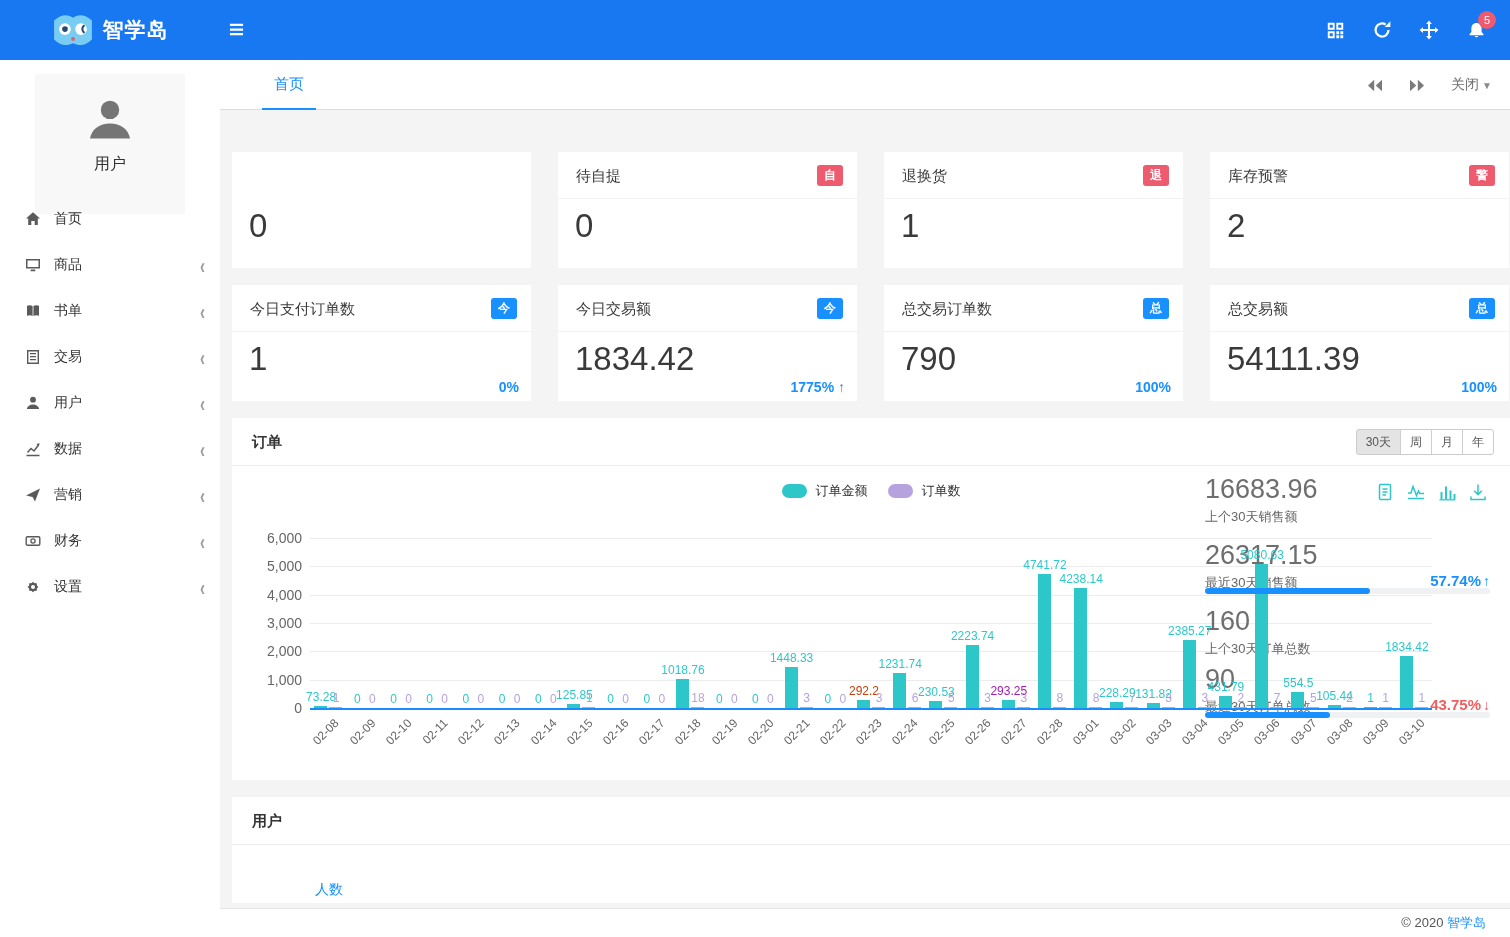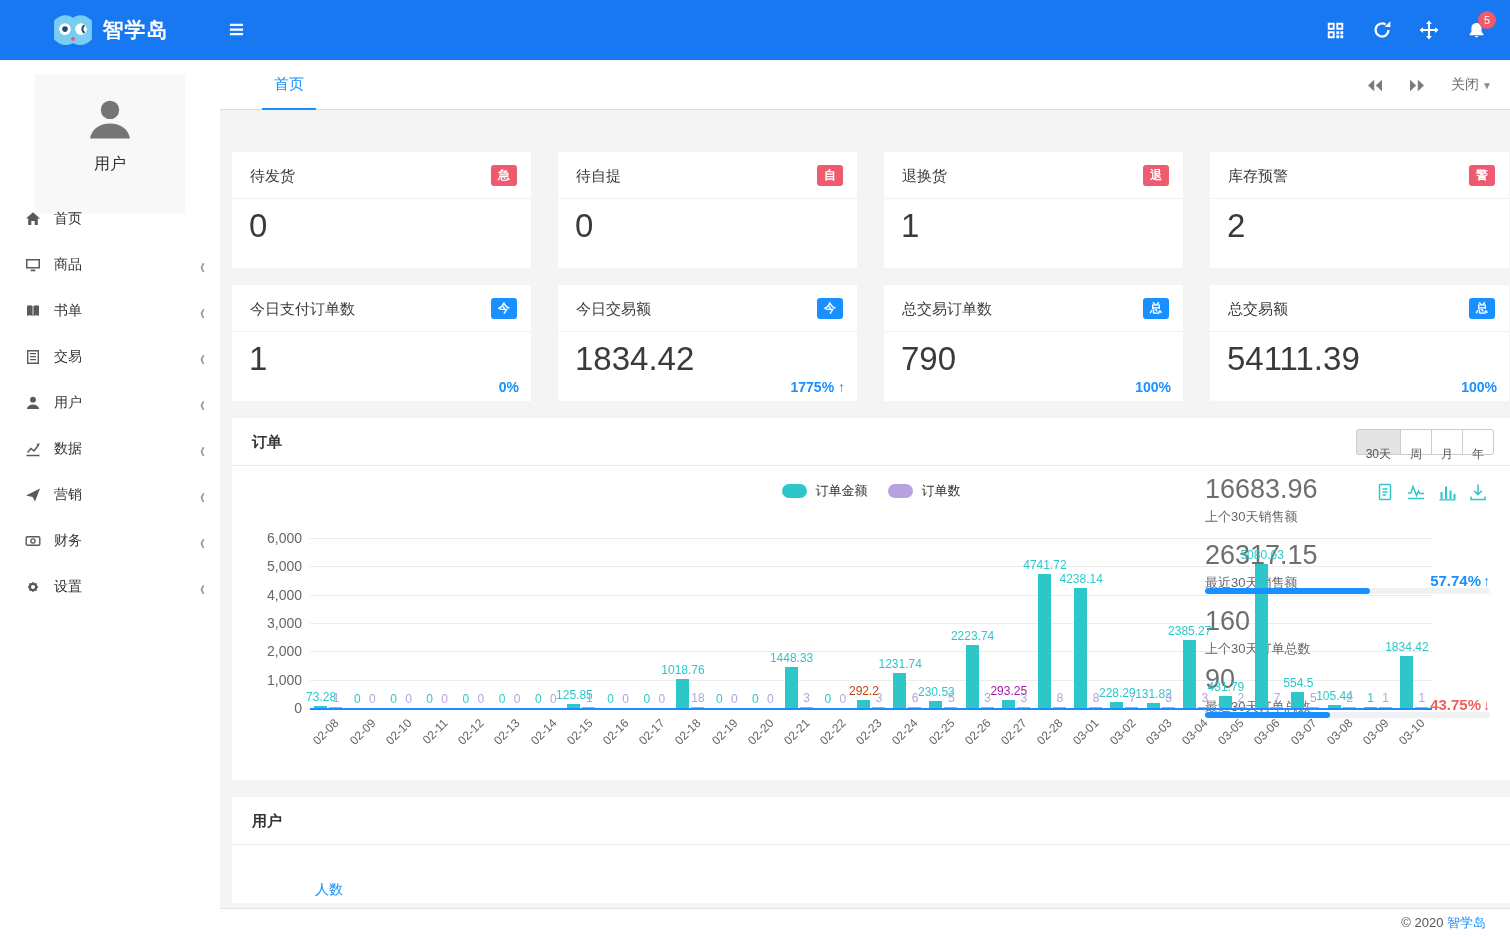--- a/index.html
+++ b/index.html
@@ -51,21 +51,21 @@
 .card-value{position:absolute;left:17px;top:55px;font-size:33px;color:#3a3a3a}
 .card-foot{position:absolute;right:12px;bottom:6px;font-size:14px;font-weight:bold;color:#1890ff}
 
 
 .panel{position:absolute;left:12px;background:#fff}
 .order-panel{top:308px;width:1278px;height:362px}
 .user-panel{top:687px;width:1278px;height:106px;overflow:hidden}
 .panel-head{position:relative;height:48px;border-bottom:1px solid #ececec}
 .panel-title{position:absolute;left:20px;top:0;line-height:48px;font-size:15px;color:#333;font-weight:bold}
 .range-group{position:absolute;right:16px;top:11px;display:flex}
-.range-btn{height:26px;line-height:24px;padding:12px 9px;font-size:12px;color:#555;background:#fff;border:1px solid #ccc;margin-left:-1px;cursor:pointer}
+.range-btn{height:26px;line-height:24px;padding:0 9px;font-size:12px;color:#555;background:#fff;border:1px solid #ccc;margin-left:-1px;cursor:pointer}
 .range-btn:first-child{border-radius:3px 0 0 3px;margin-left:0}
 .range-btn:last-child{border-radius:0 3px 3px 0}
 .range-btn.active{background:#e4e4e4}
 
 
 .chart-canvas{position:absolute;left:0;top:48px;right:0;bottom:0}
 .legend{position:absolute;top:16px;left:0;width:100%;display:flex;justify-content:center;gap:20px;z-index:1}
 .legend-item{display:flex;align-items:center;gap:9px;cursor:pointer}
 .legend-swatch{width:25px;height:14px;border-radius:7px}
 .legend-label{font-size:13px;color:#333}
@@ -276,24 +276,20 @@
           </svg>
       </span>
       <span class="tab-close"><span>关闭</span><span class="caret">▼</span></span>
     </div>
   </div>
 
   <main class="content">
 
     <section class="cards" id="cards-row1">
         <div class="card">
-          <div class="card-head">
-            <span class="card-title">待发货</span>
-            <span class="card-badge" style="background: rgb(238, 90, 110);">急</span>
-          </div>
           <div class="card-value">0</div>
         </div>
         <div class="card">
           <div class="card-head">
             <span class="card-title">待自提</span>
             <span class="card-badge" style="background: rgb(238, 90, 110);">自</span>
           </div>
           <div class="card-value">0</div>
         </div>
         <div class="card">

